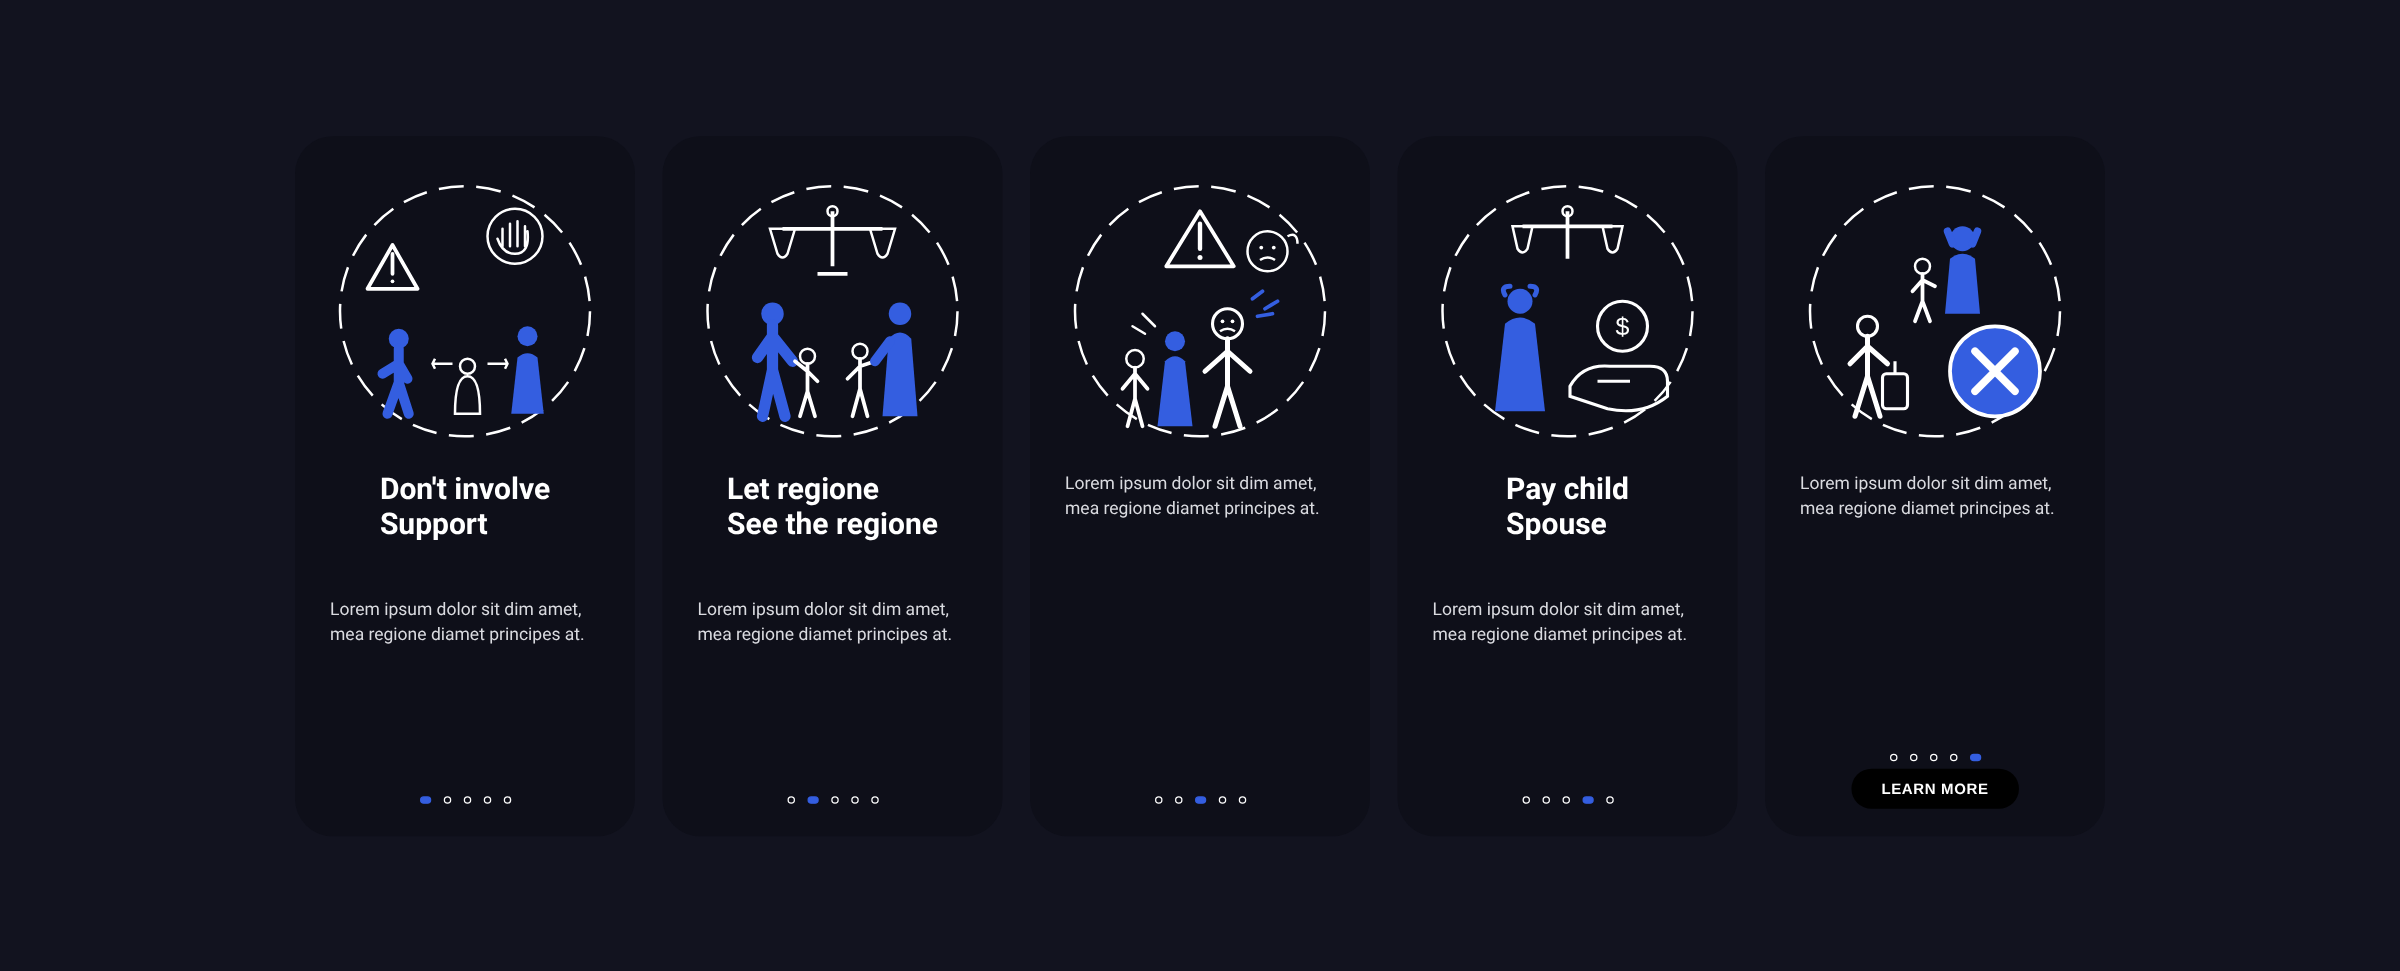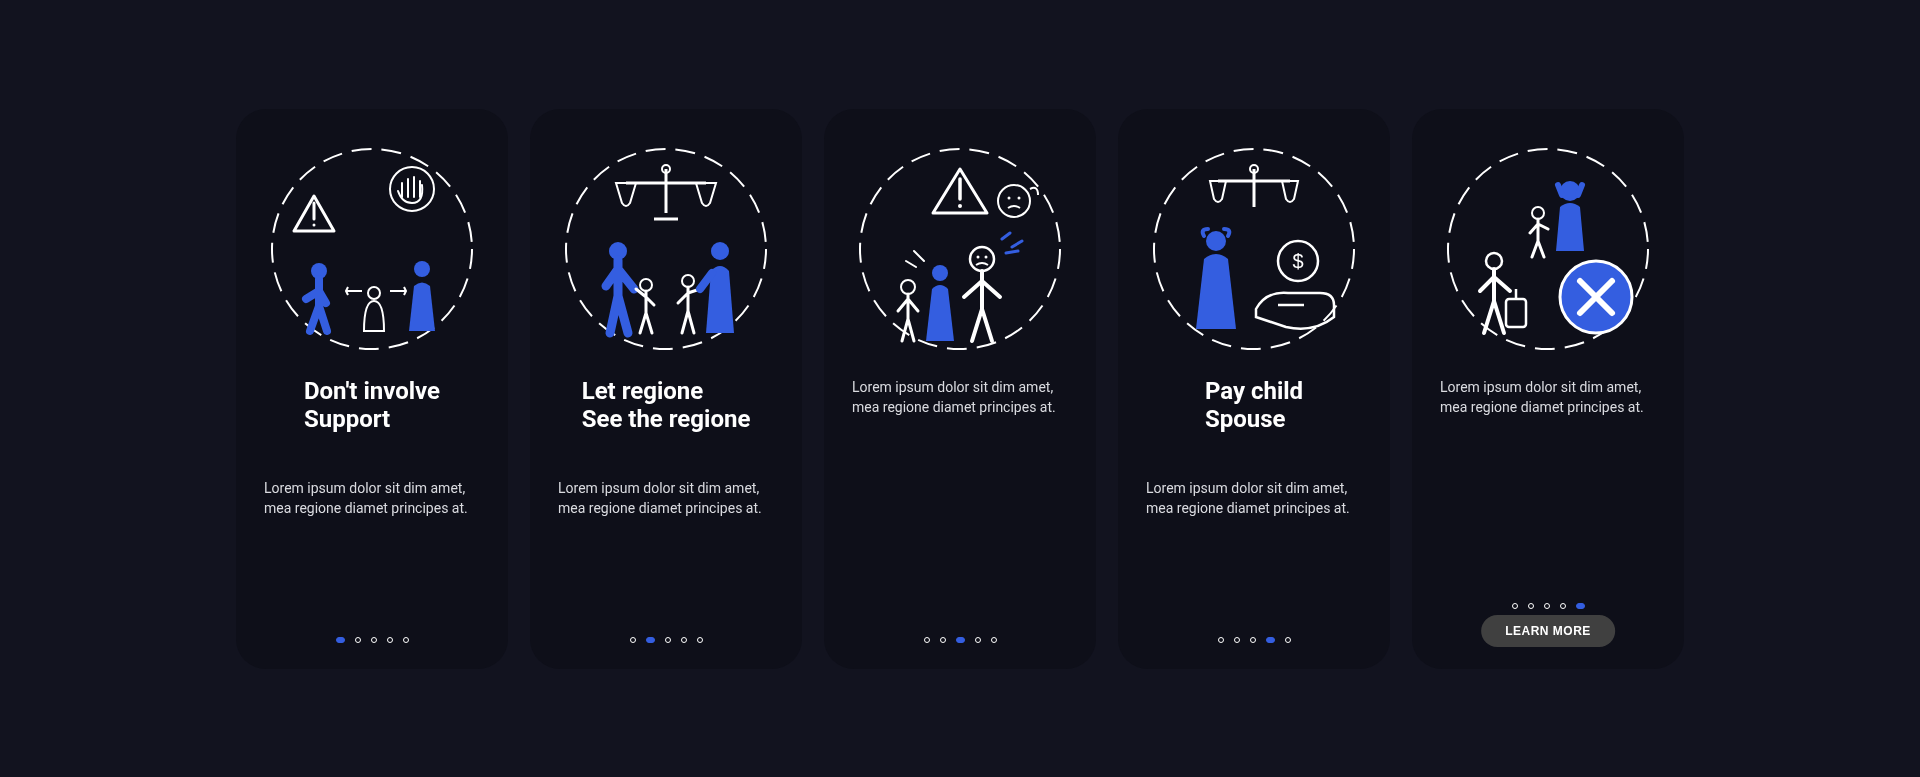--- a/index.html
+++ b/index.html
@@ -75,21 +75,21 @@
     border-color: #345ee0;
     width: 9px;
     height: 6px;
     border-radius: 3px;
   }
   .learn-more {
     position: absolute;
     bottom: 22px;
     left: 50%;
     transform: translateX(-50%);
-    background: #404040;
+    background: #000000;
     color: #ffffff;
     font-size: 12px;
     font-weight: 700;
     letter-spacing: 0.5px;
     border: none;
     border-radius: 20px;
     padding: 9px 24px;
     cursor: pointer;
   }
   .dots.with-button {

